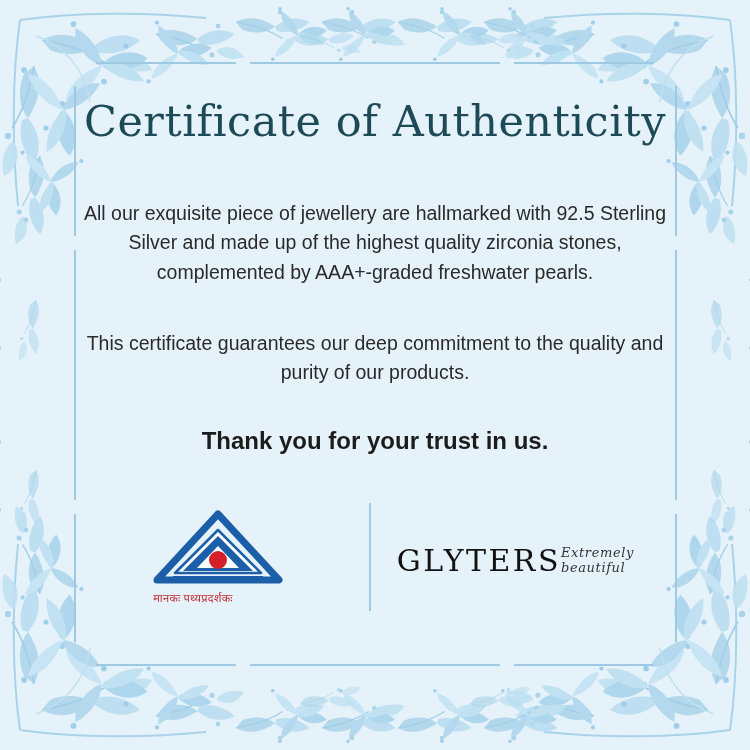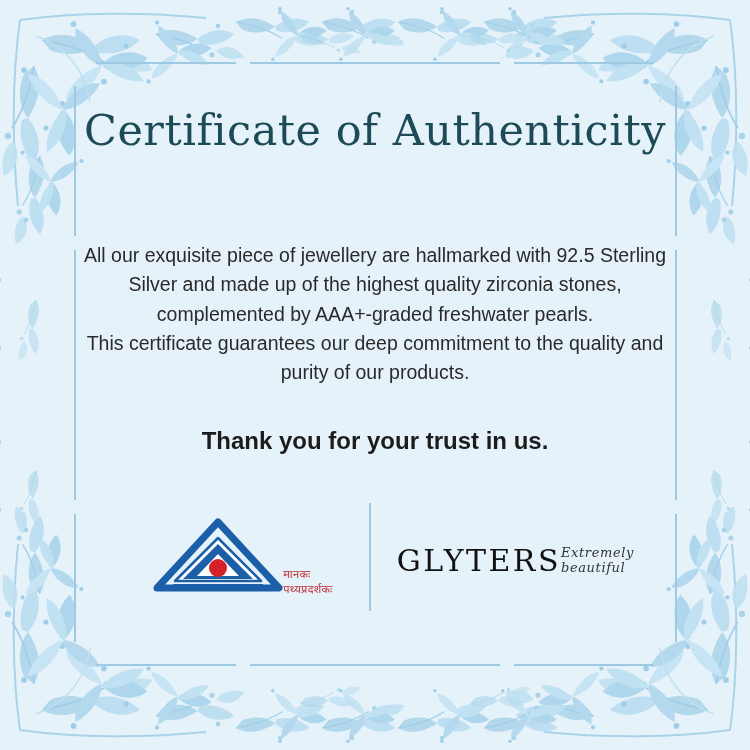--- a/index.html
+++ b/index.html
@@ -54,54 +54,54 @@
     padding-top: 96px;
   }
   .title {
     font-family: "DejaVu Serif", serif;
     font-size: 43px;
     letter-spacing: 0.5px;
     color: #1d4a57;
     text-align: center;
     font-weight: 400;
     line-height: 1.05;
-    margin: 12px;
+    margin: 3px;
     padding: 0 40px;
   }
   .para {
     color: #2a2a2a;
     font-size: 19.5px;
     line-height: 1.5;
     text-align: center;
     width: 600px;
     margin: 0;
   }
-  .p1 { margin-top: 76px; }
-  .p2 { }
+  .p1 { margin-top: 52px; }
+  .p2 { margin-top: 42px; }
   .thanks {
     margin-top: 40px;
     font-weight: bold;
     font-size: 24px;
     color: #1c1c1c;
     text-align: center;
   }
 
   
   .logos {
     margin-top: 48px;
     display: flex;
     align-items: center;
     justify-content: center;
     gap: 0px;
   }
   .bis-wrap {
     width: 190px;
     display: flex;
-    flex-direction: row;
-    align-items: flex-end;
+    flex-direction: column;
+    align-items: flex-start;
   }
   .bis-mark { position: relative; width: 130px; height: 78px; }
   .divider {
     width: 1.4px;
     height: 108px;
     background: #9ec9e2;
     margin: 0 26px;
   }
   .glyters-wrap {
     width: 200px;

